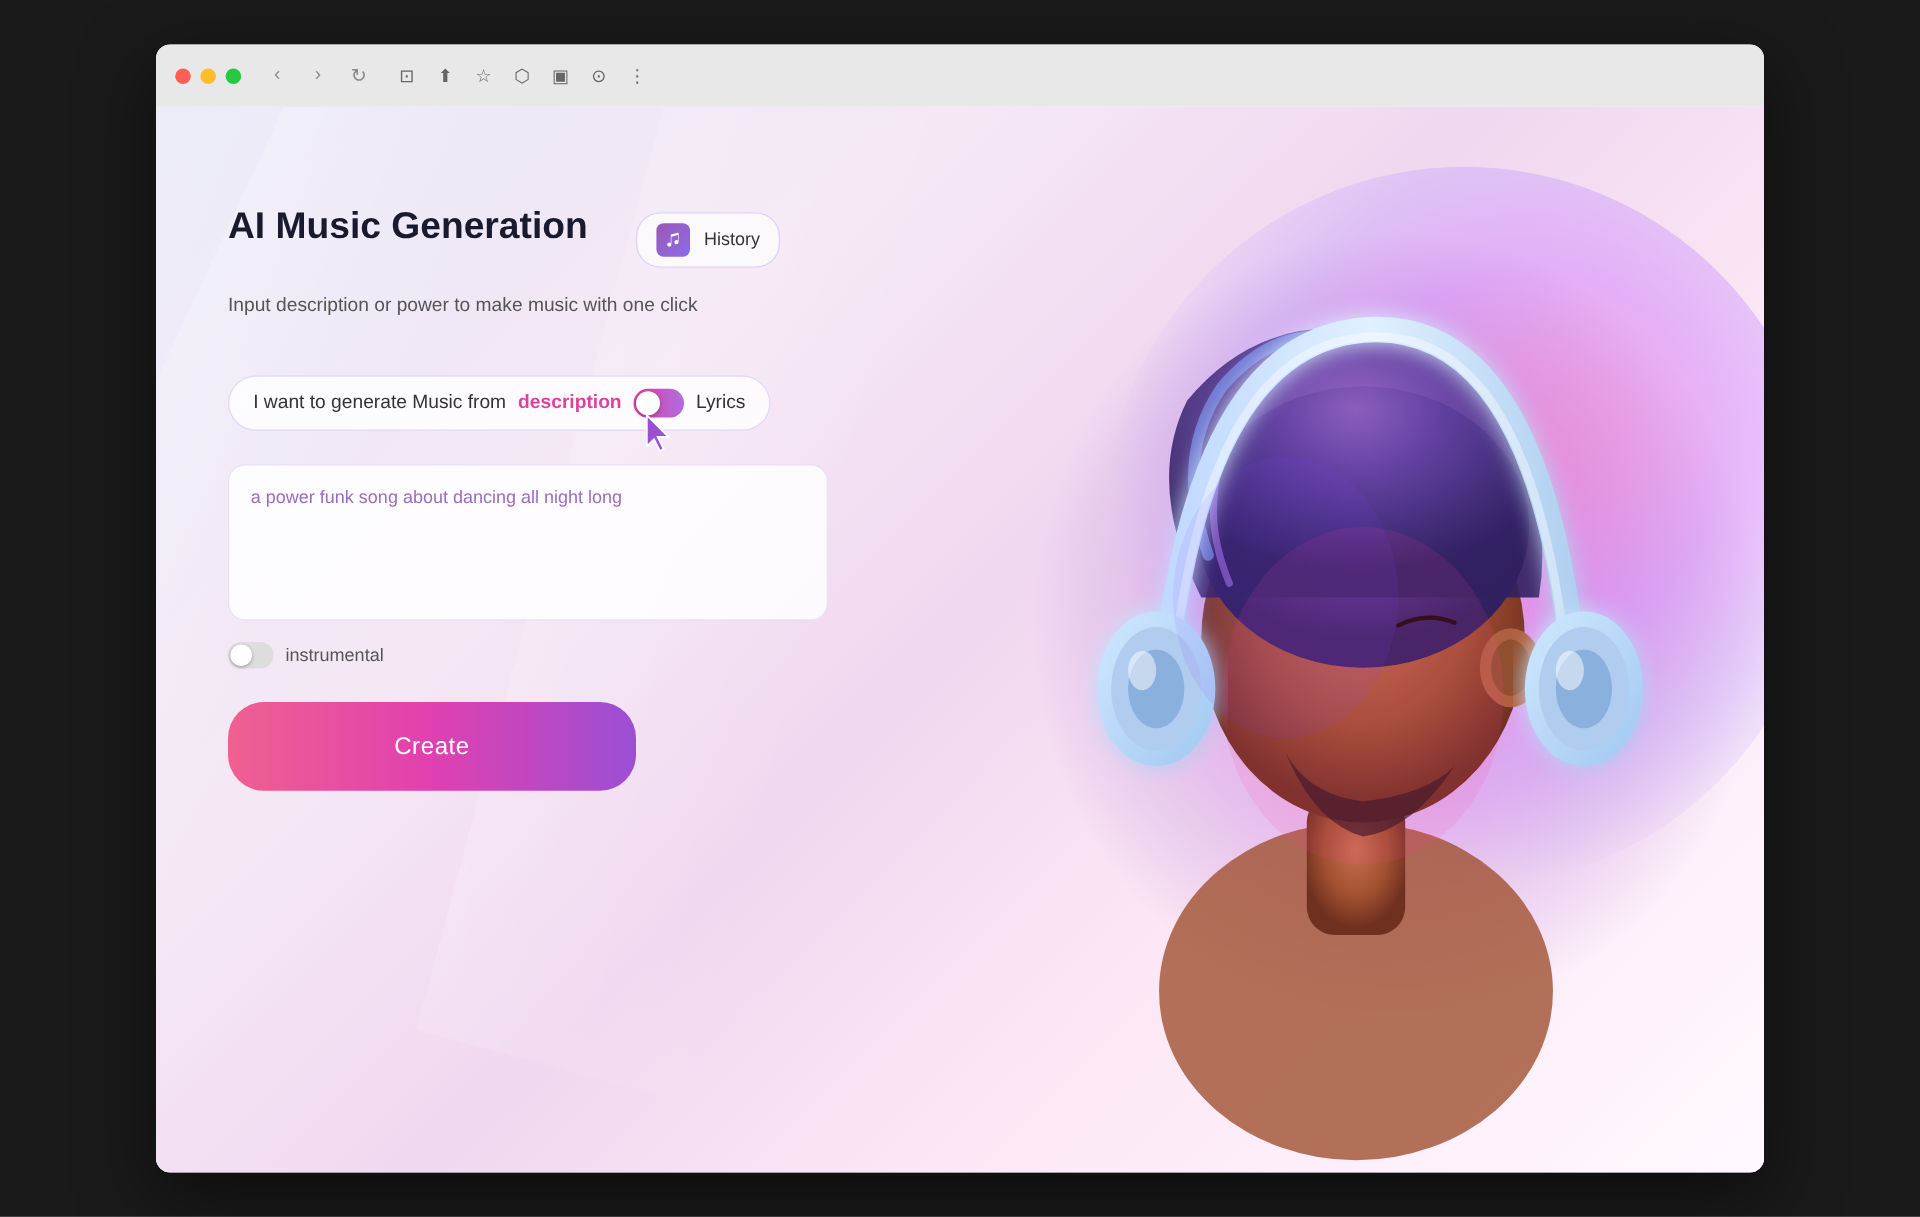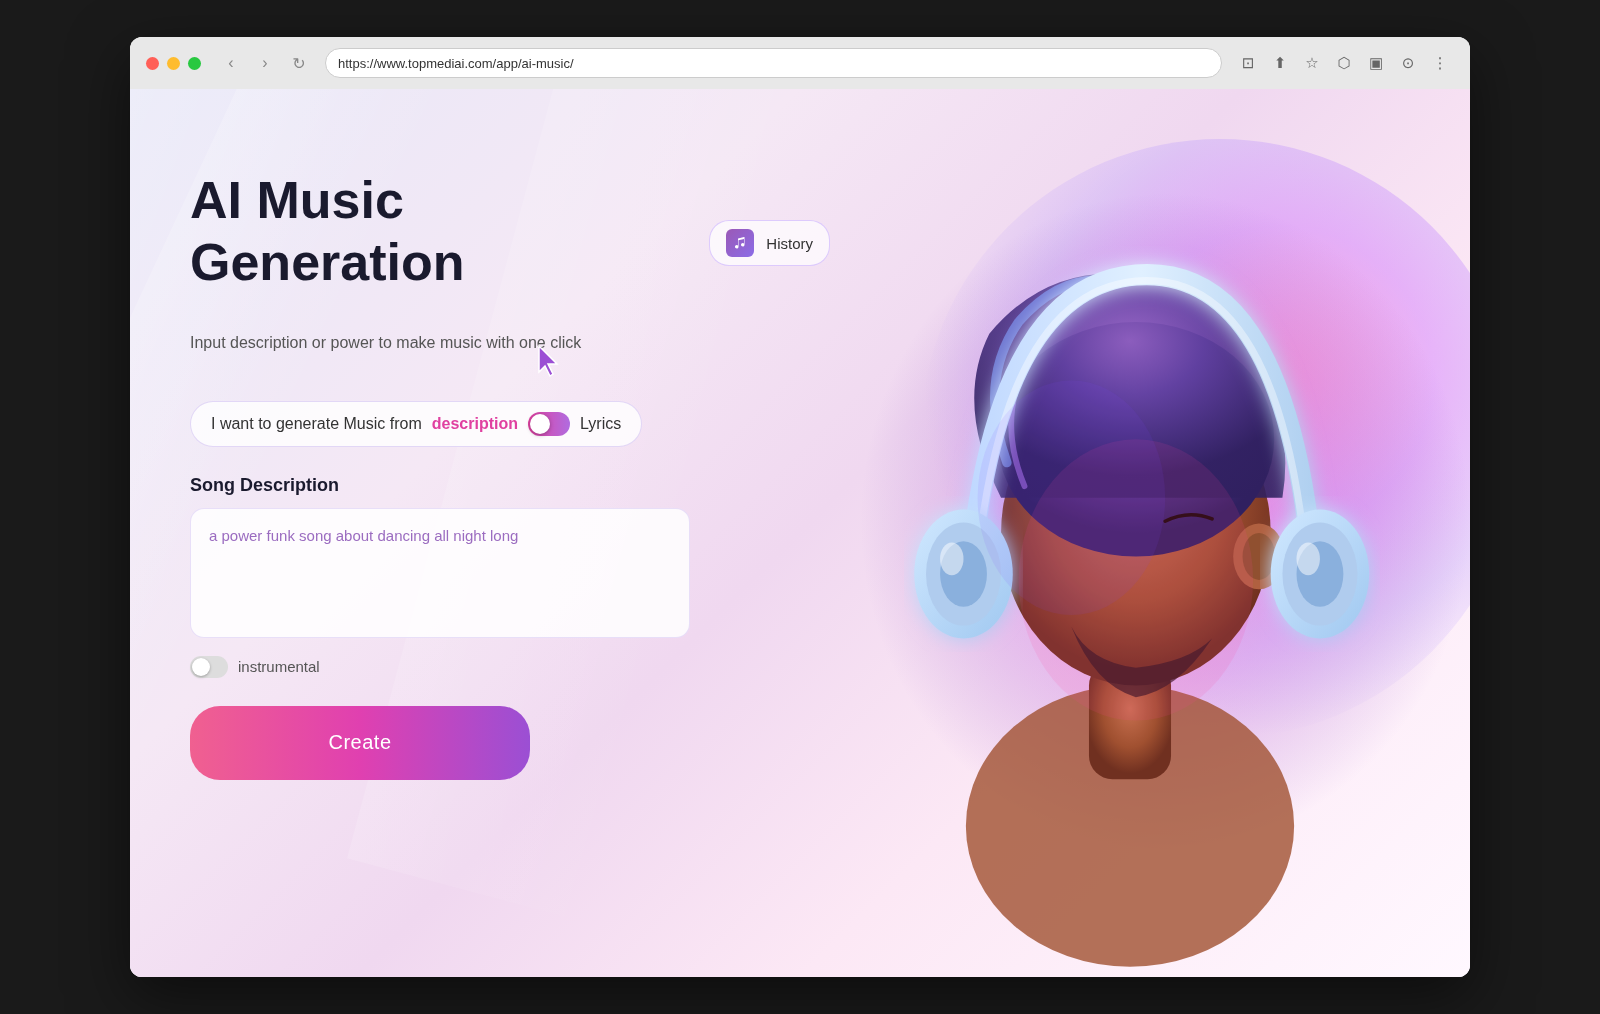--- a/index.html
+++ b/index.html
@@ -179,21 +179,21 @@
 
     
     .left-panel {
       position: absolute;
       left: 60px;
       top: 80px;
       width: 640px;
     }
 
     .page-title {
-      font-size: 52px;
+      font-size: 31px;
       font-weight: 800;
       color: #1a1a2e;
       margin-bottom: 24px;
       line-height: 1.2;
     }
 
     .history-btn {
       display: inline-flex;
       align-items: center;
       gap: 12px;
@@ -374,23 +374,20 @@
   <div class="browser-titlebar">
     <div class="traffic-lights">
       <div class="traffic-light tl-red"></div>
       <div class="traffic-light tl-yellow"></div>
       <div class="traffic-light tl-green"></div>
     </div>
     <div class="nav-buttons">
       <button class="nav-btn">‹</button>
       <button class="nav-btn">›</button>
       <button class="nav-btn">↻</button>
-    </div>
-    <div class="address-bar">
-      <span>https://www.topmediai.com/app/ai-music/</span>
     </div>
     <div class="browser-actions">
       <button class="browser-action-btn">⊡</button>
       <button class="browser-action-btn">⬆</button>
       <button class="browser-action-btn">☆</button>
       <button class="browser-action-btn">⬡</button>
       <button class="browser-action-btn">▣</button>
       <button class="browser-action-btn">⊙</button>
       <button class="browser-action-btn">⋮</button>
     </div>
@@ -518,21 +515,20 @@
 
       
       <div class="cursor-arrow">
         <svg class="cursor-svg" viewBox="0 0 32 36" xmlns="http://www.w3.org/2000/svg">
           <path d="M4 2 L4 28 L10 22 L15 32 L18 30 L13 20 L22 20 Z" fill="#9b4fd4" stroke="white" stroke-width="1.5"></path>
         </svg>
       </div>
 
       
       <div>
-        <p class="section-label">Song Description</p>
         <textarea class="description-textarea" placeholder="a power funk song about dancing all night long" style="">a power funk song about dancing all night long</textarea>
       </div>
 
       
       <div class="instrumental-row">
         <div class="small-toggle-switch">
           <div class="small-toggle-track">
             <div class="small-toggle-thumb"></div>
           </div>
         </div>

